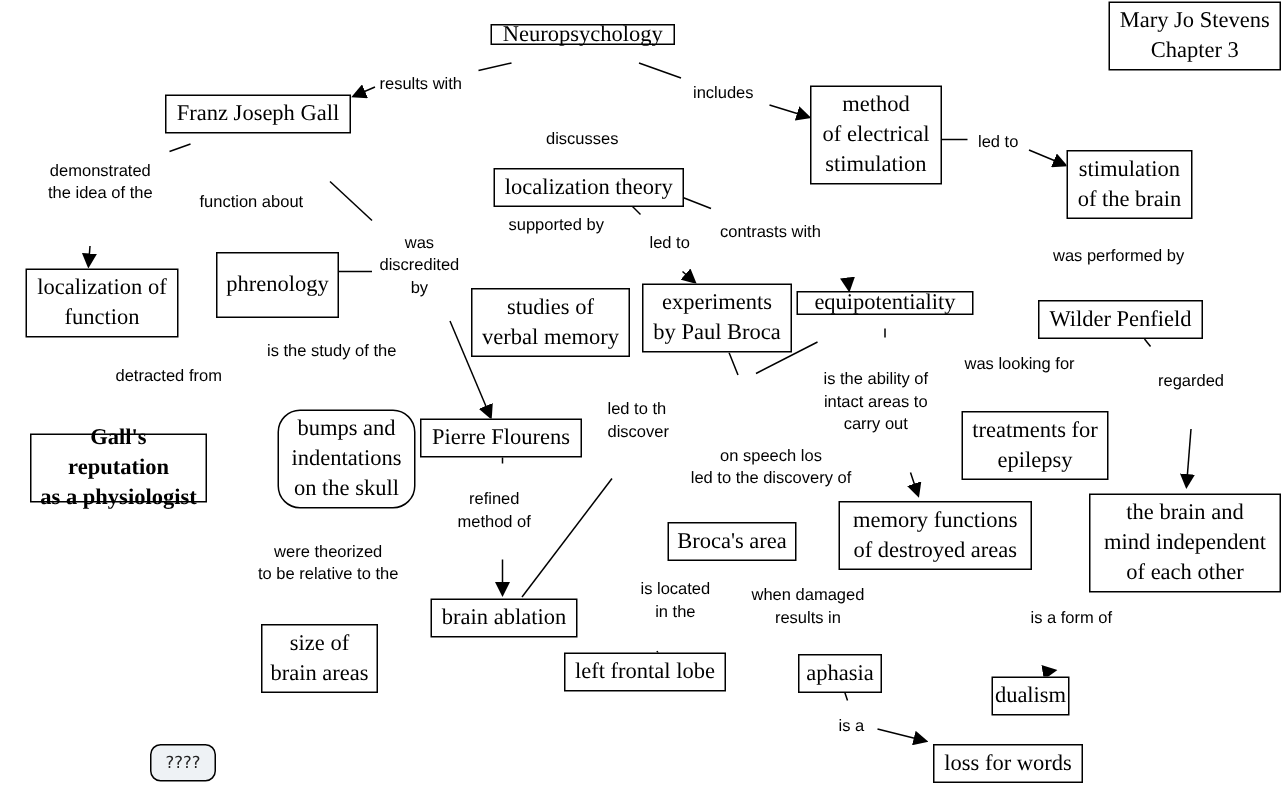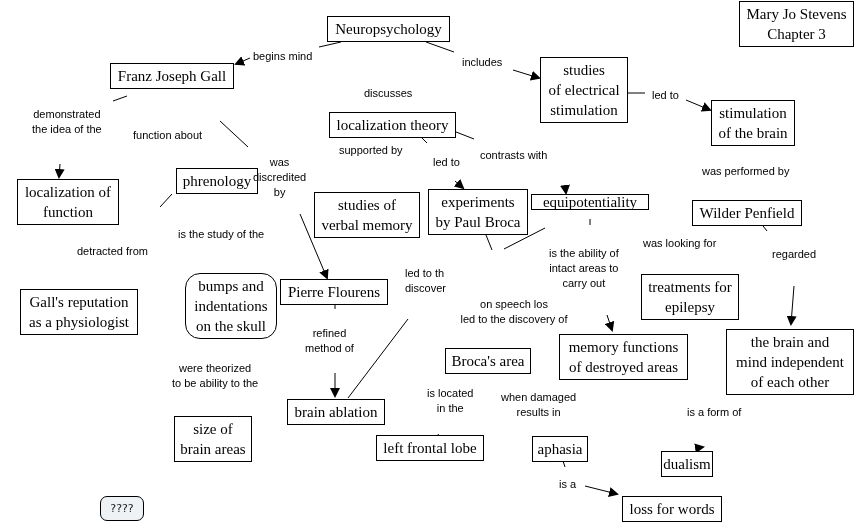--- a/index.html
+++ b/index.html
@@ -66,38 +66,38 @@
     <line x1="348" y1="398" x2="408" y2="319"></line>
     <line x1="438" y1="434" x2="439" y2="436"></line>
     <line x1="563" y1="461" x2="565" y2="467"></line>
     <line x1="585" y1="486" x2="617" y2="494" marker-end="url(#ah)"></line>
     <line x1="697" y1="448" x2="703" y2="447" marker-end="url(#ah)"></line>
   </g>
 </svg>
 
 <div class="concept" style="left:739px;top:1px;width:115px;height:46px;">Mary Jo Stevens
 Chapter 3</div>
-<div class="concept" style="left:327px;top:16px;width:123px;height:26px;">Neuropsychology</div>
+<div class="concept" style="left:327px;top:16px;width:123px;height:14px;">Neuropsychology</div>
 <div class="concept" style="left:110px;top:63px;width:124px;height:26px;">Franz Joseph Gall</div>
-<div class="concept" style="left:540px;top:57px;width:88px;height:66px;">studies
+<div class="concept" style="left:540px;top:57px;width:88px;height:66px;">method
 of electrical
 stimulation</div>
 <div class="concept" style="left:711px;top:100px;width:84px;height:46px;">stimulation
 of  the brain</div>
 <div class="concept" style="left:329px;top:96px;width:127px;height:26px;margin-top:16px;">localization theory</div>
 <div class="concept" style="left:1px;top:179px;width:102px;height:46px;margin-left:16px;">localization of
 function</div>
-<div class="concept" style="left:144px;top:168px;width:82px;height:26px;margin-left:32px;">phrenology</div>
+<div class="concept" style="left:144px;top:168px;width:82px;height:44px;">phrenology</div>
 <div class="concept" style="left:314px;top:192px;width:106px;height:46px;">studies of
 verbal memory</div>
 <div class="concept" style="left:428px;top:189px;width:100px;height:46px;">experiments
 by Paul Broca</div>
 <div class="concept" style="left:531px;top:194px;width:118px;height:16px;">equipotentiality</div>
 <div class="concept" style="left:692px;top:200px;width:110px;height:26px;">Wilder Penfield</div>
-<div class="concept" style="left:20px;top:289px;width:118px;height:46px;">Gall's reputation
+<div class="concept" style="left:20px;top:289px;width:118px;height:46px;font-weight:bold;">Gall's reputation
 as a physiologist</div>
 <div class="concept" style="left:185px;top:273px;width:92px;height:66px;border-radius:15px;">bumps and
 indentations
 on the skull</div>
 <div class="concept" style="left:280px;top:279px;width:108px;height:26px;">Pierre Flourens</div>
 <div class="concept" style="left:641px;top:274px;width:98px;height:46px;">treatments for
 epilepsy</div>
 <div class="concept" style="left:559px;top:334px;width:129px;height:46px;">memory functions
 of destroyed areas</div>
 <div class="concept" style="left:726px;top:329px;width:128px;height:66px;">the brain and
@@ -105,21 +105,21 @@
 of each other</div>
 <div class="concept" style="left:445px;top:348px;width:86px;height:26px;">Broca's area</div>
 <div class="concept" style="left:287px;top:399px;width:98px;height:26px;">brain ablation</div>
 <div class="concept" style="left:174px;top:416px;width:78px;height:46px;">size of
 brain areas</div>
 <div class="concept" style="left:376px;top:435px;width:108px;height:26px;">left frontal lobe</div>
 <div class="concept" style="left:532px;top:436px;width:56px;height:26px;">aphasia</div>
 <div class="concept" style="left:661px;top:451px;width:52px;height:26px;">dualism</div>
 <div class="concept" style="left:622px;top:496px;width:100px;height:26px;">loss for words</div>
 
-<div class="link-label" style="left:253px;top:49px;">begins mind</div>
+<div class="link-label" style="left:253px;top:49px;">results with</div>
 <div class="link-label" style="left:364px;top:62px;margin-top:24px;">discusses</div>
 <div class="link-label" style="left:462px;top:55px;">includes</div>
 <div class="link-label" style="left:652px;top:88px;">led to</div>
 <div class="link-label" style="left:32px;top:107px;">demonstrated
 the idea of the</div>
 <div class="link-label" style="left:133px;top:128px;">function about</div>
 <div class="link-label" style="left:253px;top:155px;">was
 discredited
 by</div>
 <div class="link-label" style="left:339px;top:143px;">supported by</div>
@@ -133,21 +133,21 @@
 <div class="link-label" style="left:549px;top:246px;">is the ability of
 intact areas to
 carry out</div>
 <div class="link-label clip" style="left:405px;top:266px;width:48px;height:32px;">led to th
 discover</div>
 <div class="link-label clip" style="left:454px;top:297px;width:120px;height:32px;text-align:center;">on speech los
 led to the discovery of</div>
 <div class="link-label" style="left:305px;top:326px;">refined
 method of</div>
 <div class="link-label" style="left:172px;top:361px;">were theorized
-to be ability to the</div>
+to be relative to the</div>
 <div class="link-label" style="left:427px;top:386px;">is located
 in the</div>
 <div class="link-label" style="left:501px;top:390px;">when damaged
 results in</div>
 <div class="link-label" style="left:687px;top:405px;">is a form of</div>
 <div class="link-label" style="left:559px;top:477px;">is a</div>
 
 <div class="qbtn">????</div>
 </div>
 

